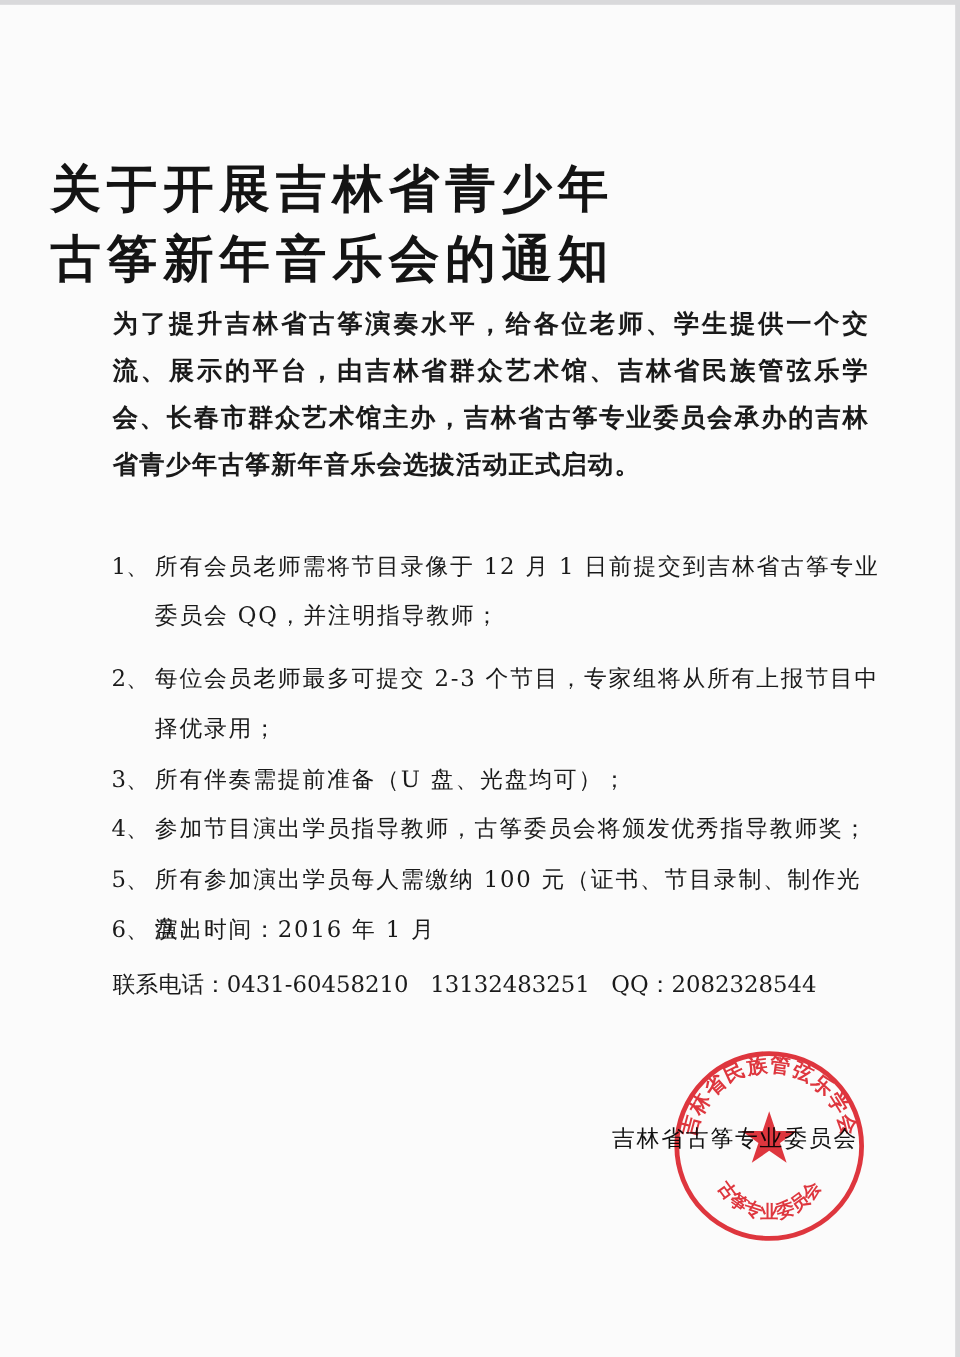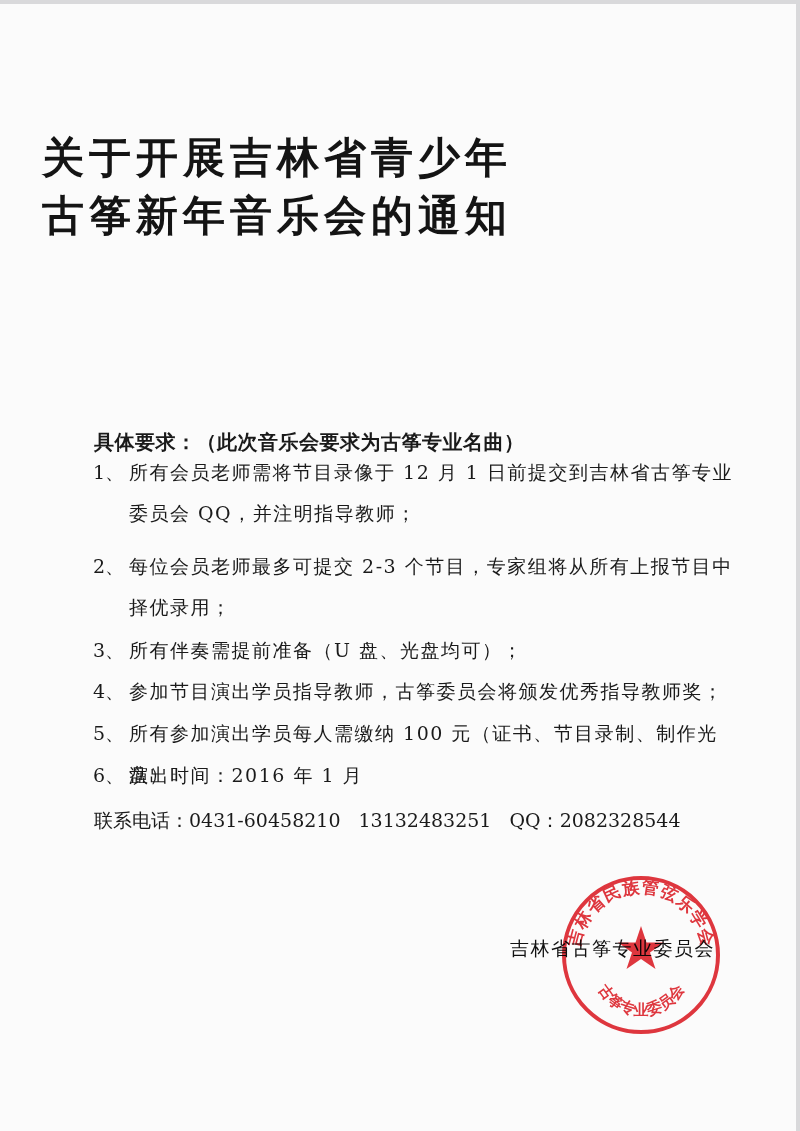--- a/index.html
+++ b/index.html
@@ -87,22 +87,22 @@
   }
 </style>
 </head>
 <body>
 
 <div class="page">
 
   <div class="title l1">关于开展吉林省青少年</div>
   <div class="title l2">古筝新年音乐会的通知</div>
 
+  <div class="intro">为了提升吉林省古筝演奏水平，给各位老师、学生提供一个交流、展示的平台，由吉林省群众艺术馆、吉林省民族管弦乐学会、长春市群众艺术馆主办，吉林省古筝专业委员会承办的吉林省青少年古筝新年音乐会选拔活动正式启动。</div>
 
-  <div class="req-heading">具体要求：（此次音乐会要求为古筝专业名曲）</div>
 
   <div class="item" style="top:448px;">
     <span class="num">1、</span>
     <span class="txt">所有会员老师需将节目录像于 12 月 1 日前提交到吉林省古筝专业委员会 QQ，并注明指导教师；</span>
   </div>
   <div class="item" style="top:542px;">
     <span class="num">2、</span>
     <span class="txt">每位会员老师最多可提交 2-3 个节目，专家组将从所有上报节目中择优录用；</span>
   </div>
   <div class="item" style="top:626px;">

